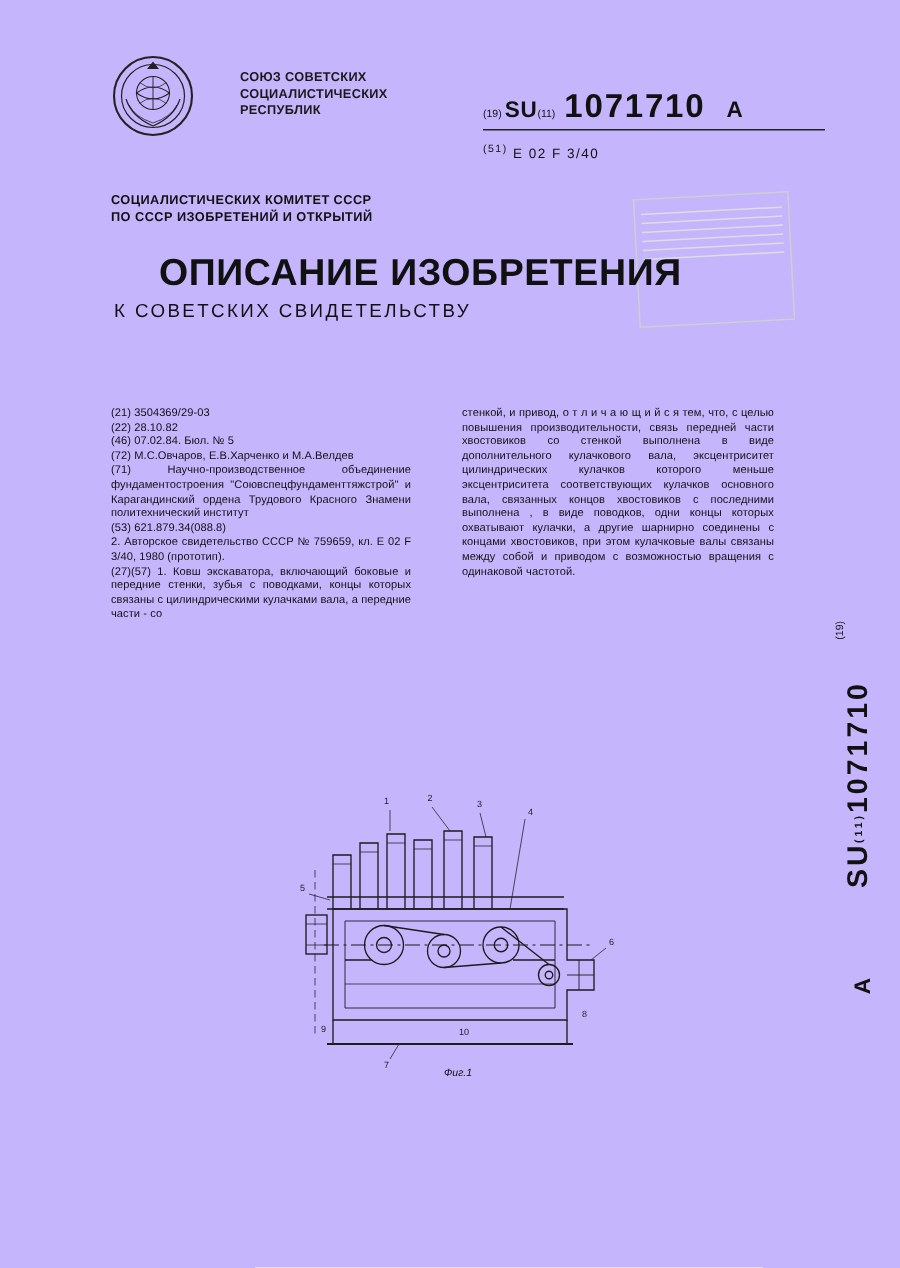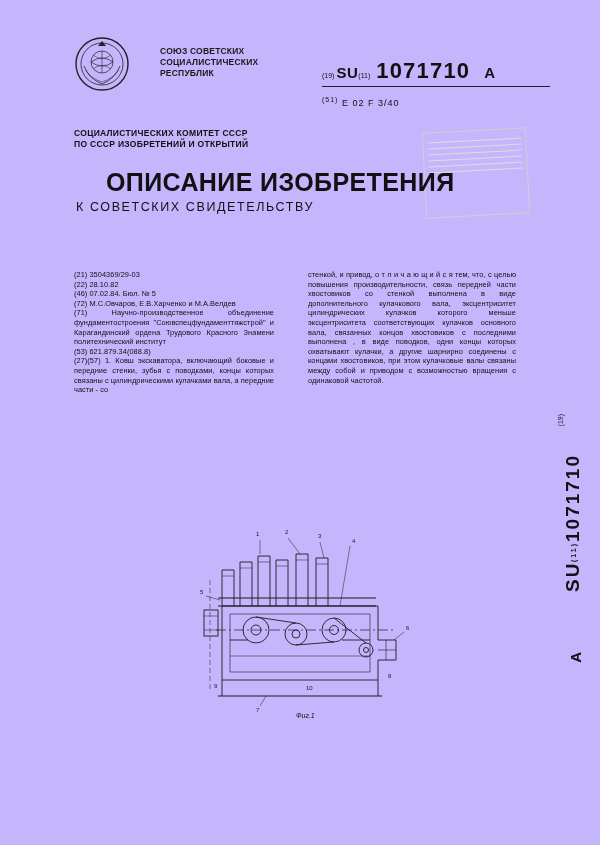--- a/index.html
+++ b/index.html
@@ -243,20 +243,21 @@
   <div class="title-main">ОПИСАНИЕ ИЗОБРЕТЕНИЯ</div>
   <div class="title-sub">К СОВЕТСКИХ СВИДЕТЕЛЬСТВУ</div>
 
   <div class="col left">
     <p>(21) 3504369/29-03</p>
     <p>(22) 28.10.82</p>
     <p>(46) 07.02.84. Бюл. № 5</p>
     <p>(72) М.С.Овчаров, Е.В.Харченко и М.А.Велдев</p>
     <p>(71) Научно-производственное объединение фундаментостроения "Соювспецфундаменттяжстрой" и Карагандинский ордена Трудового Красного Знамени политехнический институт</p>
     <p>(53) 621.879.34(088.8)</p>
+    <p>2. Авторское свидетельство СССР № 759659, кл. Е 02 F 3/40, 1980 (прототип).</p>
     <p>(27)(57) 1. Ковш экскаватора, включающий боковые и передние стенки, зубья с поводками, концы которых связаны с цилиндрическими кулачками вала, а передние части - со</p>
   </div>
 
   <div class="col right">
     <p>стенкой, и привод, о т л и ч а ю щ и й с я  тем, что, с целью повышения производительности, связь передней части хвостовиков со стенкой выполнена в виде дополнительного кулачкового вала, эксцентриситет цилиндрических кулачков которого меньше эксцентриситета соответствующих кулачков основного вала, связанных концов хвостовиков с последними выполнена , в виде поводков, одни концы которых охватывают кулачки, а другие шарнирно соединены с концами хвостовиков, при этом кулачковые валы связаны между собой и приводом с возможностью вращения с одинаковой частотой.</p>
   </div>
 
   <div class="side-sup">(19)</div>
   <div class="side-num">
     <span>SU</span>

